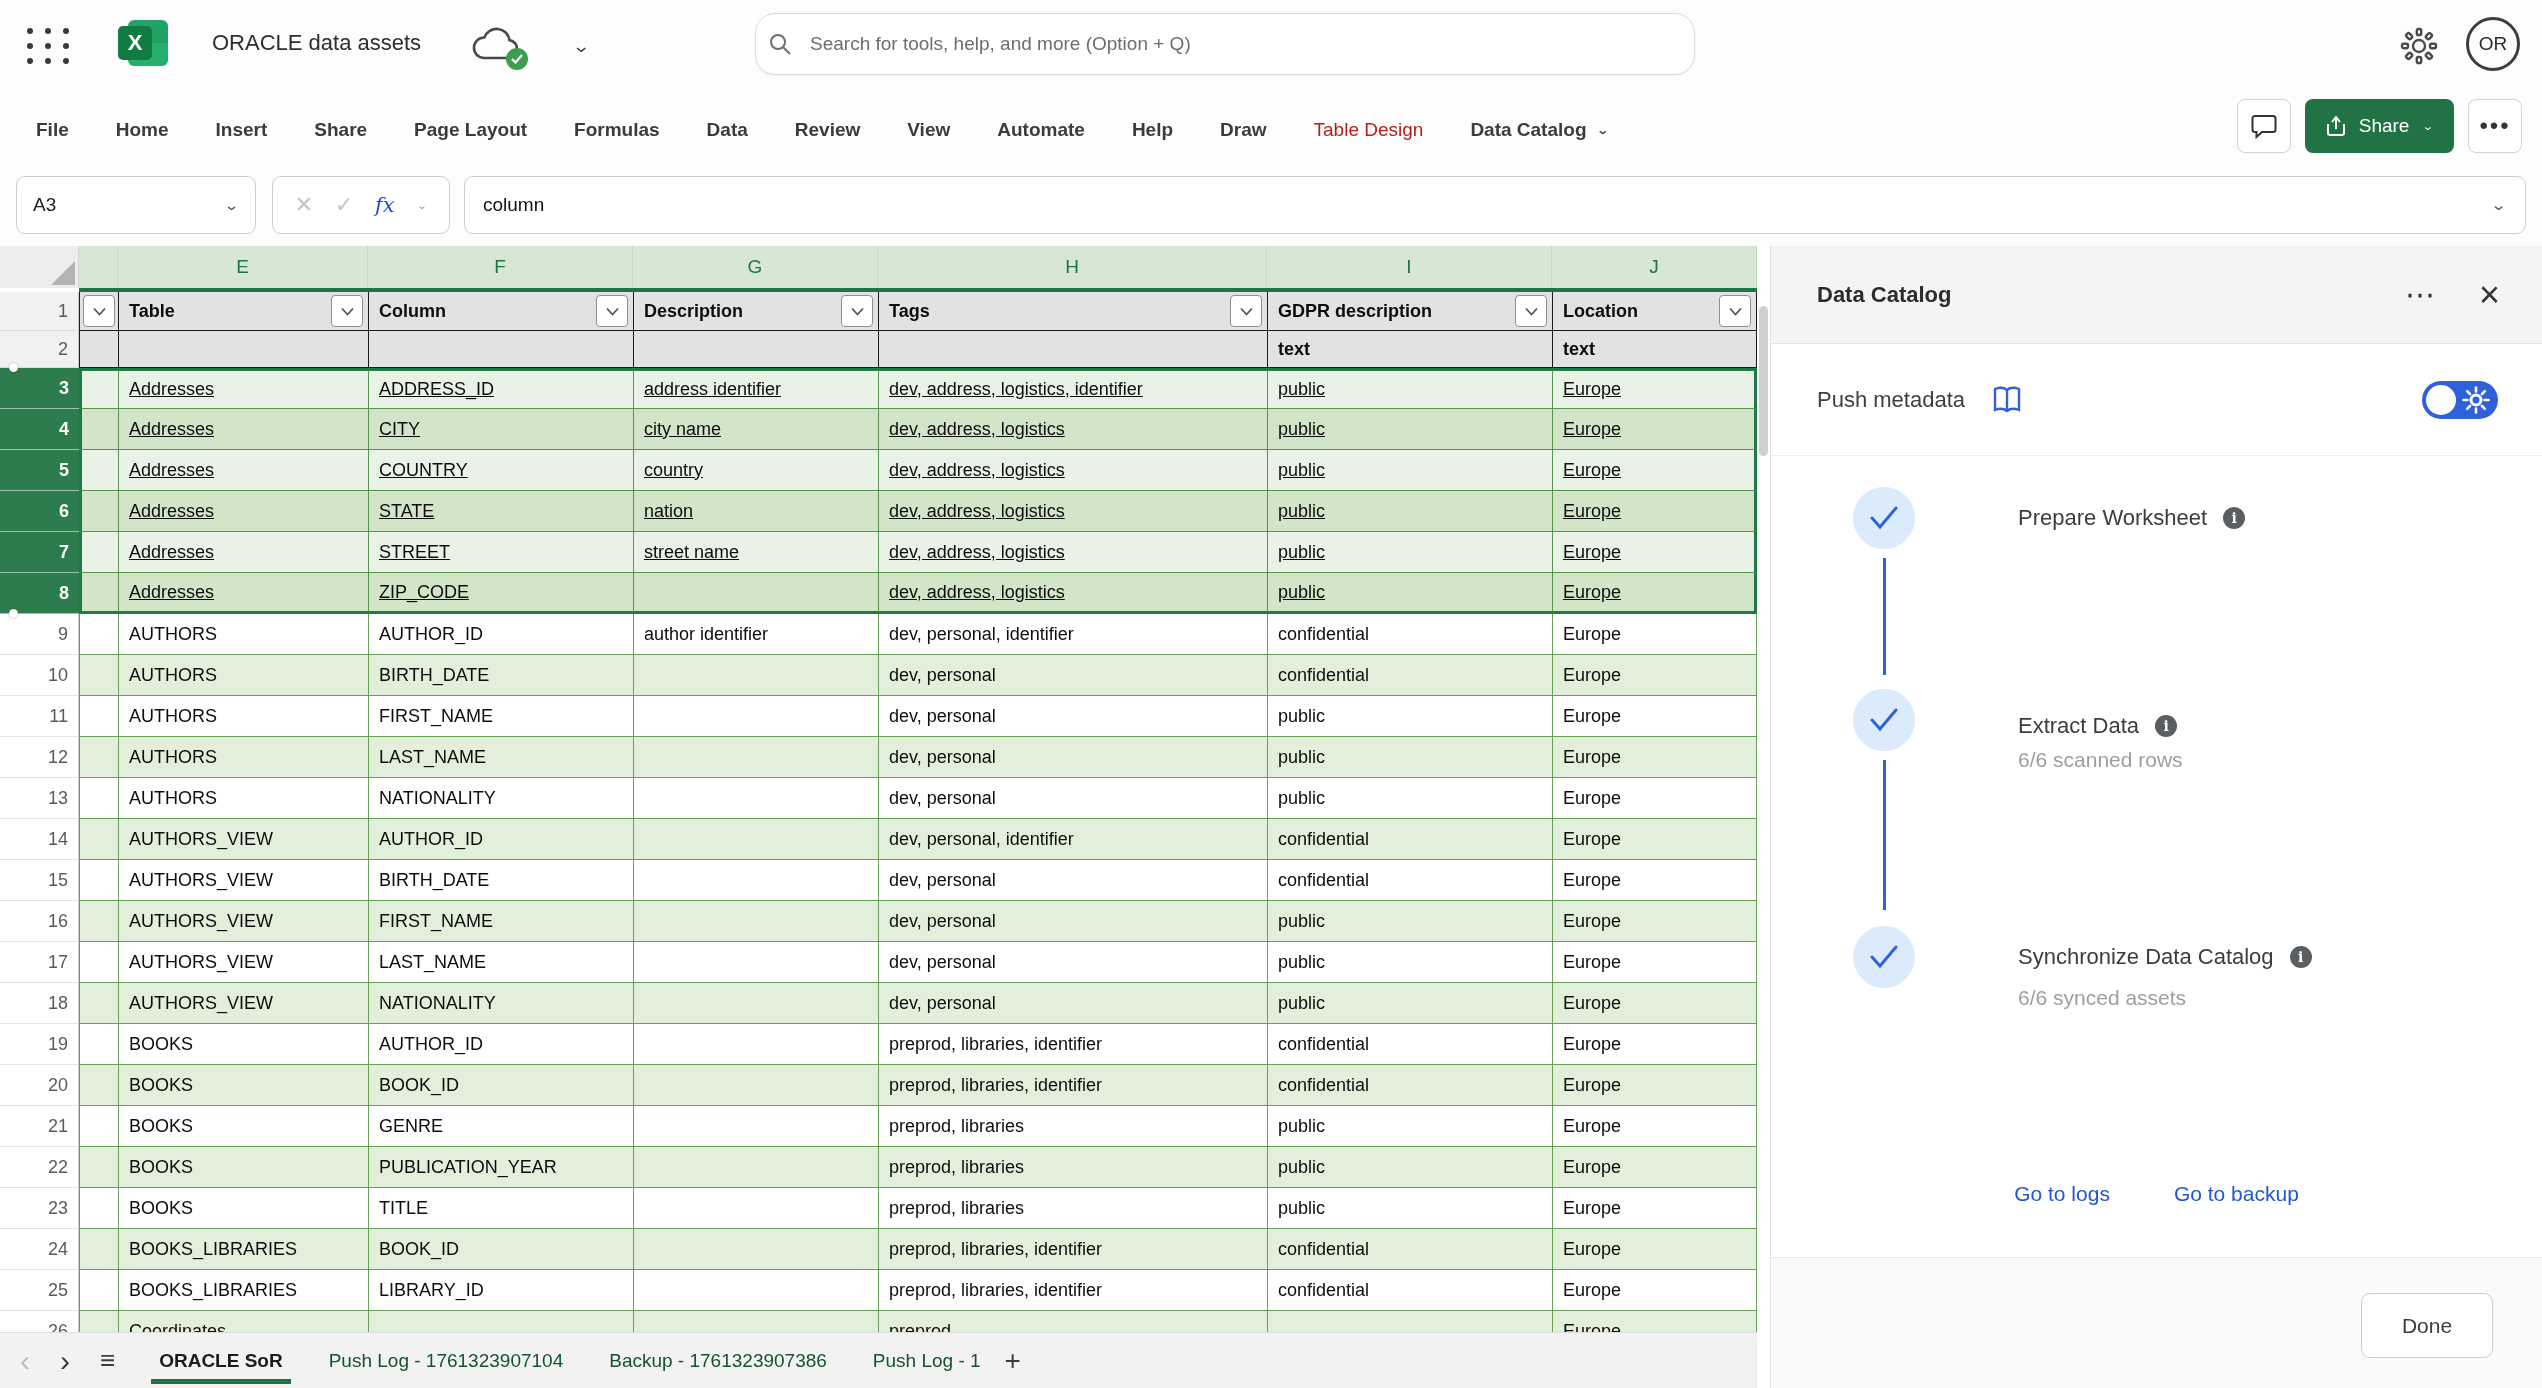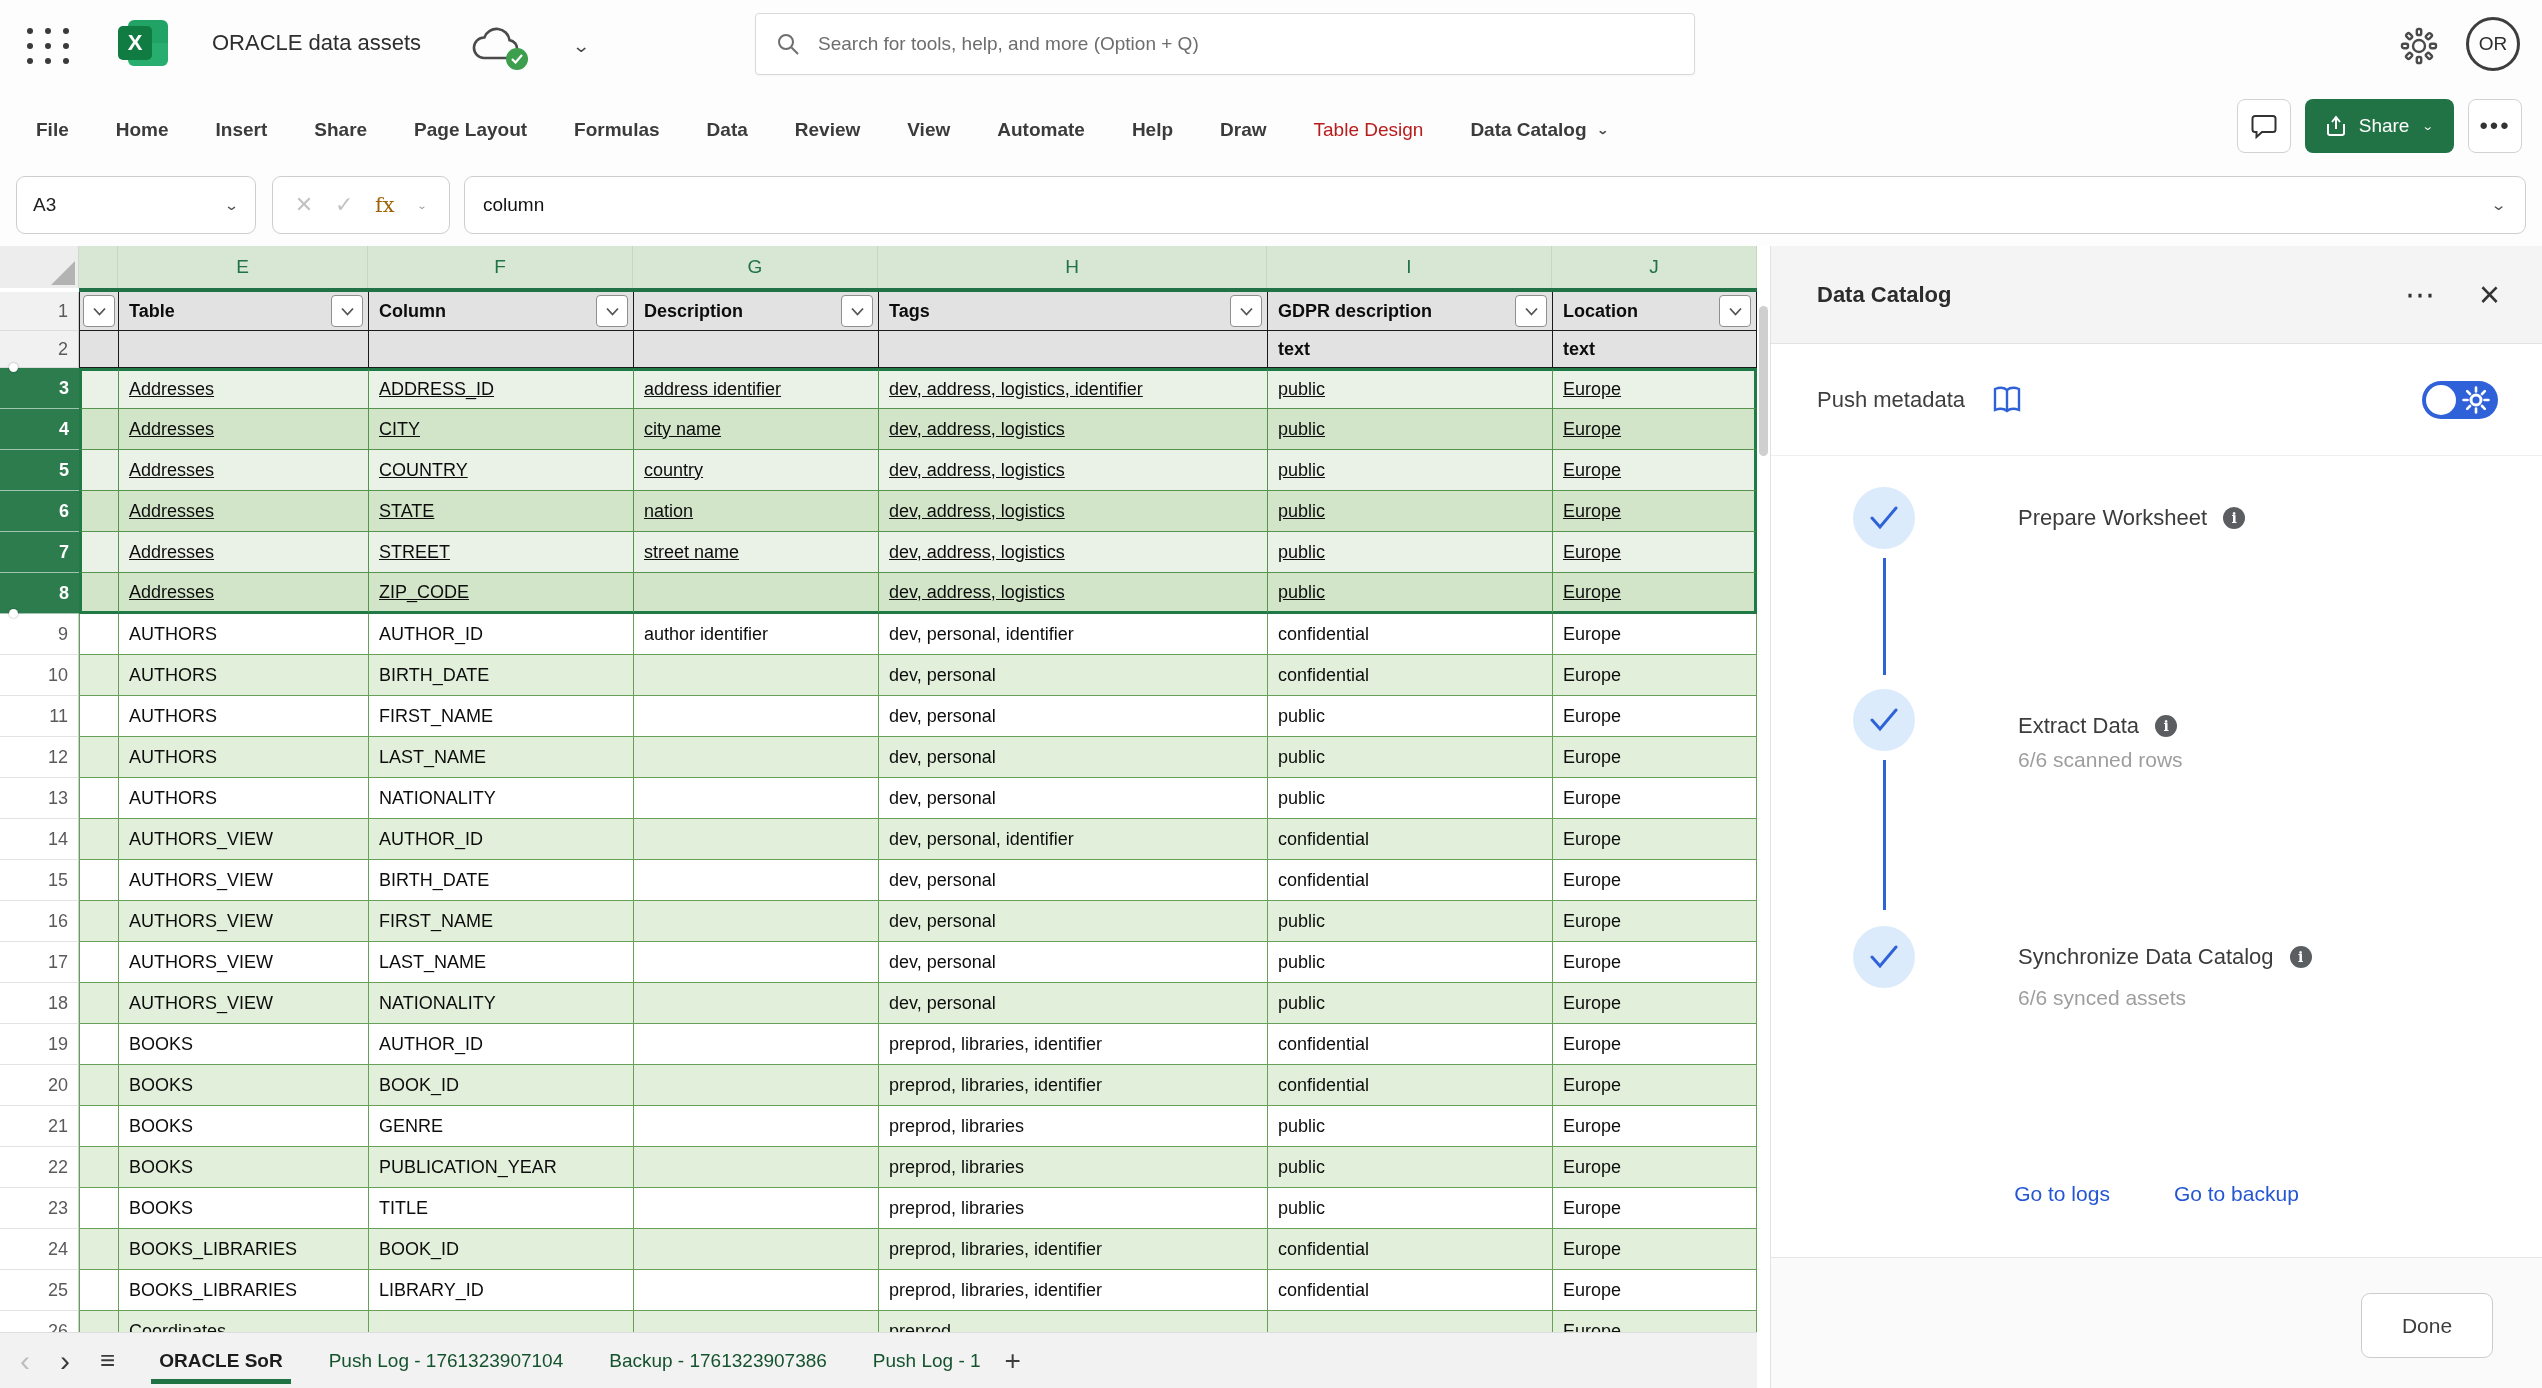--- a/index.html
+++ b/index.html
@@ -15,22 +15,22 @@
   .xlicon{left:118px;top:17px;width:52px;height:52px;}
   .xl-back{position:absolute;left:10px;top:3px;width:40px;height:46px;border-radius:6px;background:#21a366;}
   .xl-mid{position:absolute;left:10px;top:26px;width:40px;height:23px;border-radius:0 0 6px 6px;background:#33c481;opacity:.35;}
   .xl-front{position:absolute;left:0;top:9px;width:34px;height:34px;border-radius:5px;background:#107c41;color:#fff;
             display:grid;place-items:center;font-size:22px;font-weight:700;}
   .doctitle{left:212px;top:30px;font-size:22px;color:#2e2e2e;font-weight:500;white-space:nowrap;}
   .cloudwrap{left:470px;top:26px;width:56px;height:44px;}
   .cloudcheck{position:absolute;right:-2px;bottom:0px;width:22px;height:22px;border-radius:50%;background:#3d9e4e;
               display:grid;place-items:center;}
   .titlecaret{left:572px;top:33px;font-size:22px;color:#494949;transform:scaleY(.8);}
-  .searchbox{left:755px;top:13px;width:940px;height:62px;background:#fff;border:1px solid #d9d9d9;border-radius:4px;
-             display:flex;align-items:center;gap:16px;padding-left:20px;box-sizing:border-box;box-shadow:0 1px 2px rgba(0,0,0,.04);}
+  .searchbox{left:755px;top:13px;width:940px;height:62px;background:#fff;border:1px solid #d9d9d9;border-radius:20px;
+             display:flex;align-items:center;gap:16px;padding-left:12px;box-sizing:border-box;box-shadow:0 1px 2px rgba(0,0,0,.04);}
   .searchbox input{border:none;outline:none;flex:1;font-size:19px;color:#333;background:transparent;font-family:inherit;}
   .searchbox input::placeholder{color:#6d6d6d;}
   .gearbtn{left:2394px;top:21px;width:50px;height:50px;display:grid;place-items:center;cursor:pointer;}
   .avatar{left:2466px;top:17px;width:54px;height:54px;border:3px solid #3d3d3d;border-radius:50%;
           display:grid;place-items:center;font-size:19px;color:#2e2e2e;box-sizing:border-box;cursor:pointer;}
 
   
   .menubar{left:0;top:93px;width:2542px;height:73px;display:flex;align-items:center;padding-left:36px;box-sizing:border-box;gap:47px;background:#fdfdfd;}
   .menu-item{font-size:19px;color:#3b3b3b;cursor:pointer;white-space:nowrap;display:flex;align-items:center;gap:10px;font-weight:bold;}
   .menu-item.active{color:#b91c1c;font-weight:400;}
@@ -44,21 +44,21 @@
 
   
   .formulabar{left:0;top:166px;width:2542px;height:80px;background:#fdfdfd;}
   .namebox{left:16px;top:10px;width:240px;height:58px;border:1.5px solid #cecece;border-radius:9px;background:#fff;
            display:flex;align-items:center;padding:0 16px;box-sizing:border-box;font-size:19px;color:#222;cursor:pointer;}
   .namebox .menu-caret{margin-left:auto;font-size:18px;}
   .fxgroup{left:272px;top:10px;width:178px;height:58px;border:1.5px solid #cecece;border-radius:9px;background:#fff;
            display:flex;align-items:center;justify-content:space-evenly;box-sizing:border-box;}
   .fx-x{font-size:22px;color:#c3c3c3;}
   .fx-check{font-size:22px;color:#c3c3c3;}
-  .fx-fx{font-size:21px;color:#a16207;font-family:"DejaVu Serif",serif;}
+  .fx-fx{font-size:21px;color:#1d4ed8;font-family:"DejaVu Serif",serif;font-style:italic;}
   .fx-caret{font-size:13px;color:#9b9b9b;transform:scaleY(.8);}
   .forminput{left:464px;top:10px;width:2062px;height:58px;border:1.5px solid #cecece;border-radius:9px;background:#fff;
              display:flex;align-items:center;padding:0 18px;box-sizing:border-box;font-size:19px;color:#111;}
   .forminput .menu-caret{margin-left:auto;font-size:20px;color:#555;}
 
   
   .gridarea{left:0;top:246px;width:1757px;height:1086px;overflow:hidden;background:#fff;}
   .grow{display:grid;grid-template-columns:79px 39px 250px 265px 245px 389px 285px 205px;}
   .lrow{height:42px;}
   .lcorner{background:#ededed;position:relative;border-right:1px solid #d5d5d5;}

